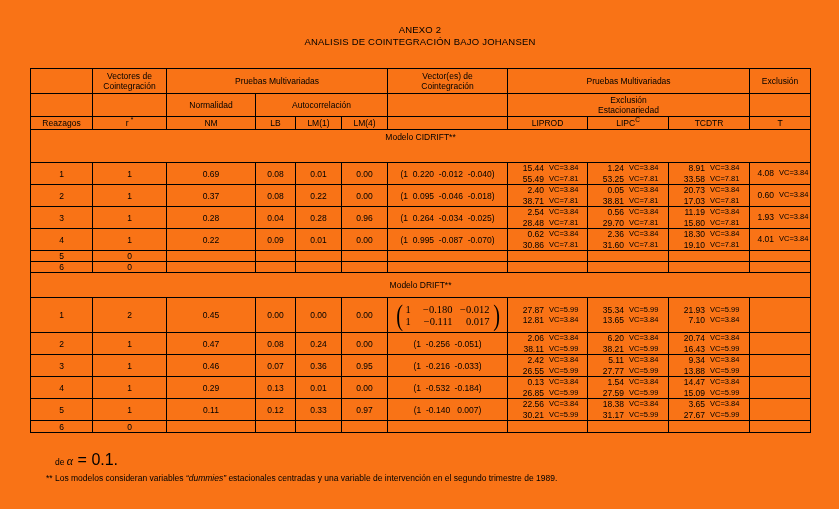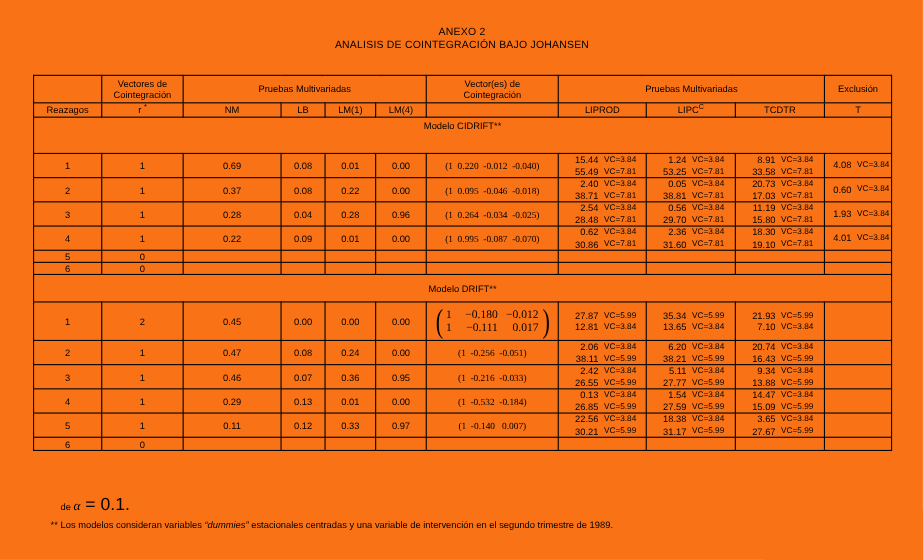--- a/index.html
+++ b/index.html
@@ -24,21 +24,21 @@
   tr.r-data{height:22px;}
   tr.r-short{height:10px;}
   tr.r-matrix{height:35px;}
   tr.r-last{height:12px;}
   tbody td{vertical-align:top;padding-top:1px;}
   td.stat{text-align:left;padding-left:4px;}
   .sl{display:flex;line-height:10.5px;}
   .sv{flex:0 0 32px;text-align:right;}
   .svt{flex:0 0 20px;}
   .svc{margin-left:5px;font-size:7.5px;line-height:10.5px;}
-  td.vec{white-space:pre;font-size:8.5px;font-family:Liberation Serif, serif;}
+  td.vec{white-space:pre;font-size:8.5px;}
   sup{font-size:6.5px;vertical-align:super;line-height:0;}
   td.mcell{vertical-align:middle;padding:0;}
   .matrix{display:flex;align-items:center;justify-content:center;
           font-family:"Liberation Serif",serif;font-size:10.5px;}
   .paren{display:inline-block;font-family:"Liberation Serif",serif;font-size:27px;
          line-height:1;transform:scaleY(1.12) scaleX(.75);margin:0 0;}
   .mgrid{display:grid;grid-template-columns:8px 36px 34px;column-gap:3px;row-gap:1px;
          margin:0 2px;}
   .mgrid span{text-align:right;line-height:11px;}
   .mgrid span.mfirst{text-align:left;}
@@ -84,20 +84,32 @@
           <div>Cointegración</div>
         </td>
         <td colspan="4">Pruebas Multivariadas</td>
         <td>
           <div>Vector(es) de</div>
           <div>Cointegración</div>
         </td>
         <td colspan="3">Pruebas Multivariadas</td>
         <td>Exclusión</td>
       </tr>
+      <tr class="rB">
+        <td></td>
+        <td></td>
+        <td>Normalidad</td>
+        <td colspan="3">Autocorrelación</td>
+        <td></td>
+        <td colspan="3">
+          <div>Exclusión</div>
+          <div>Estacionariedad</div>
+        </td>
+        <td></td>
+      </tr>
       <tr class="rC">
         <td>Reazagos</td>
         <td><span>r</span> <sup>*</sup></td>
         <td>NM</td>
         <td>LB</td>
         <td>LM(1)</td>
         <td>LM(4)</td>
         <td></td>
         <td>LIPROD</td>
         <td><span>LIPC</span><sup>C</sup></td>

